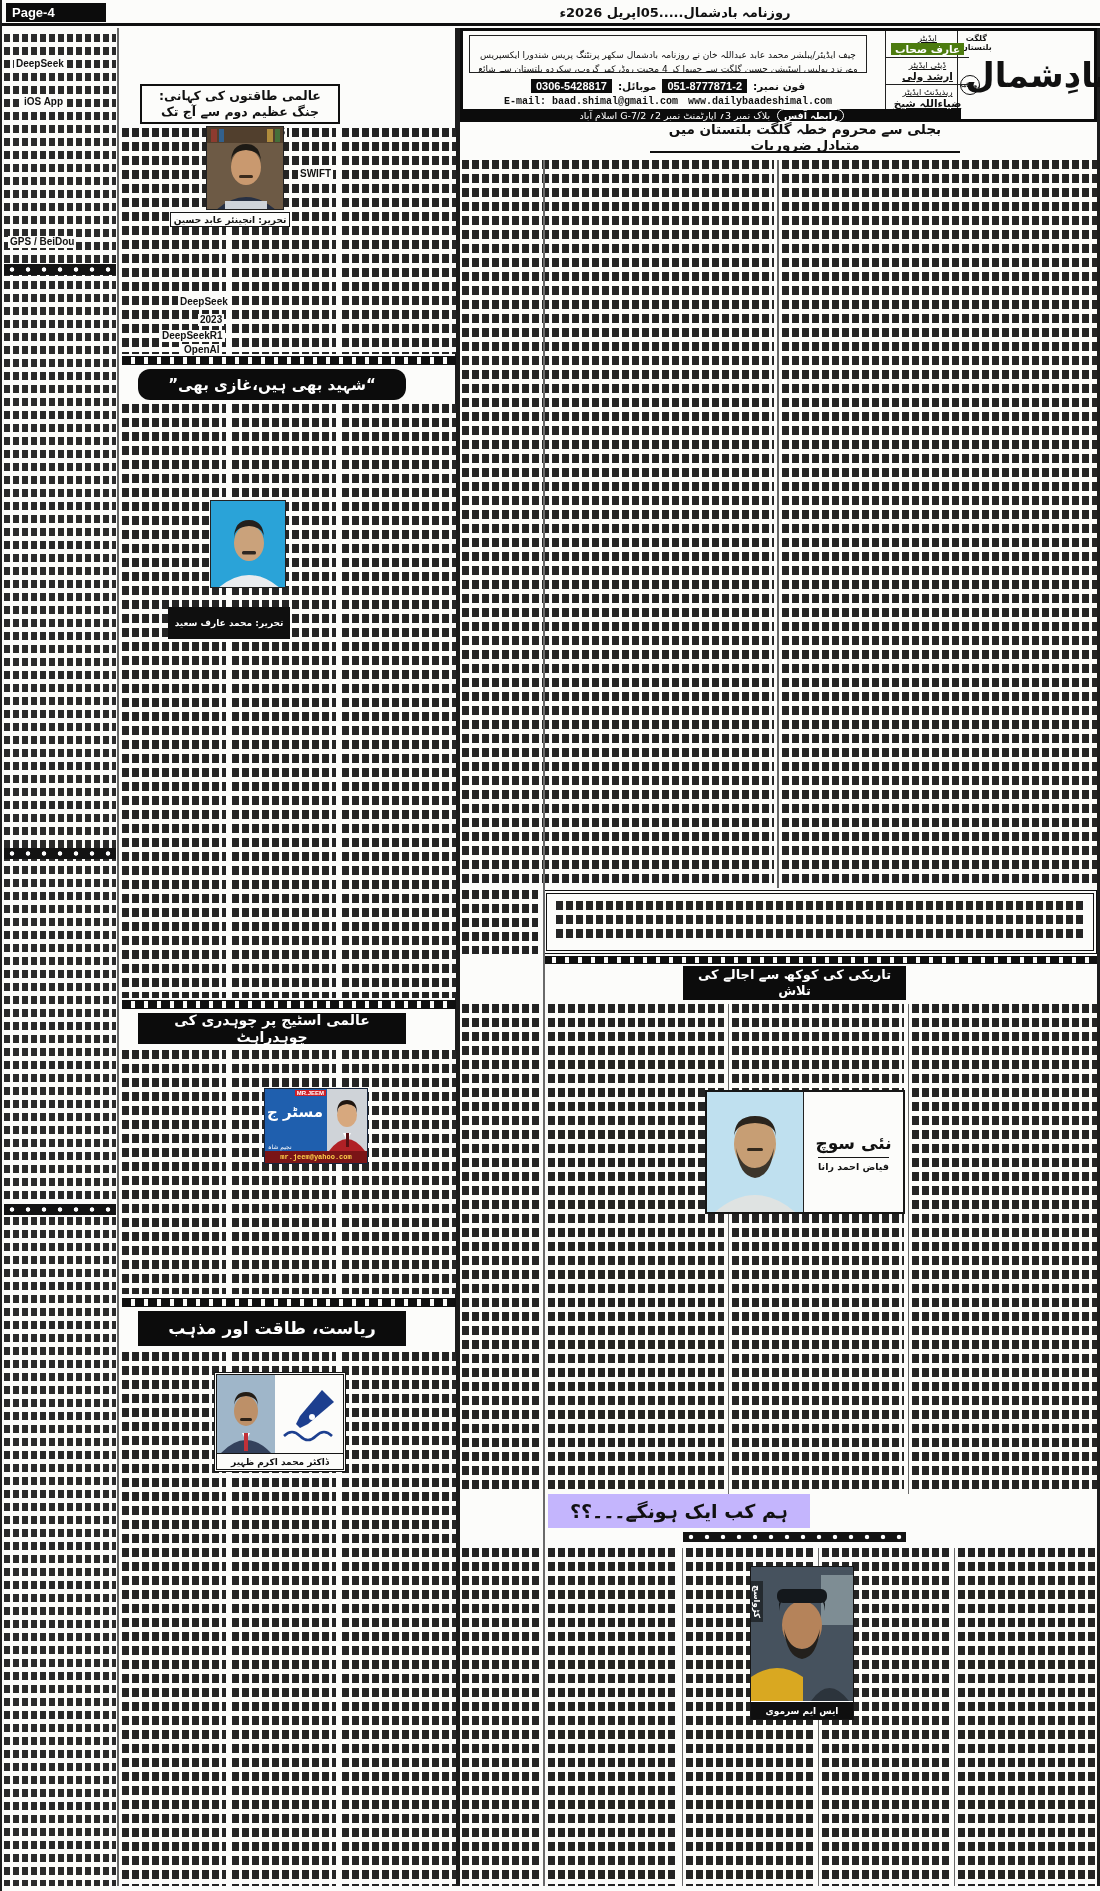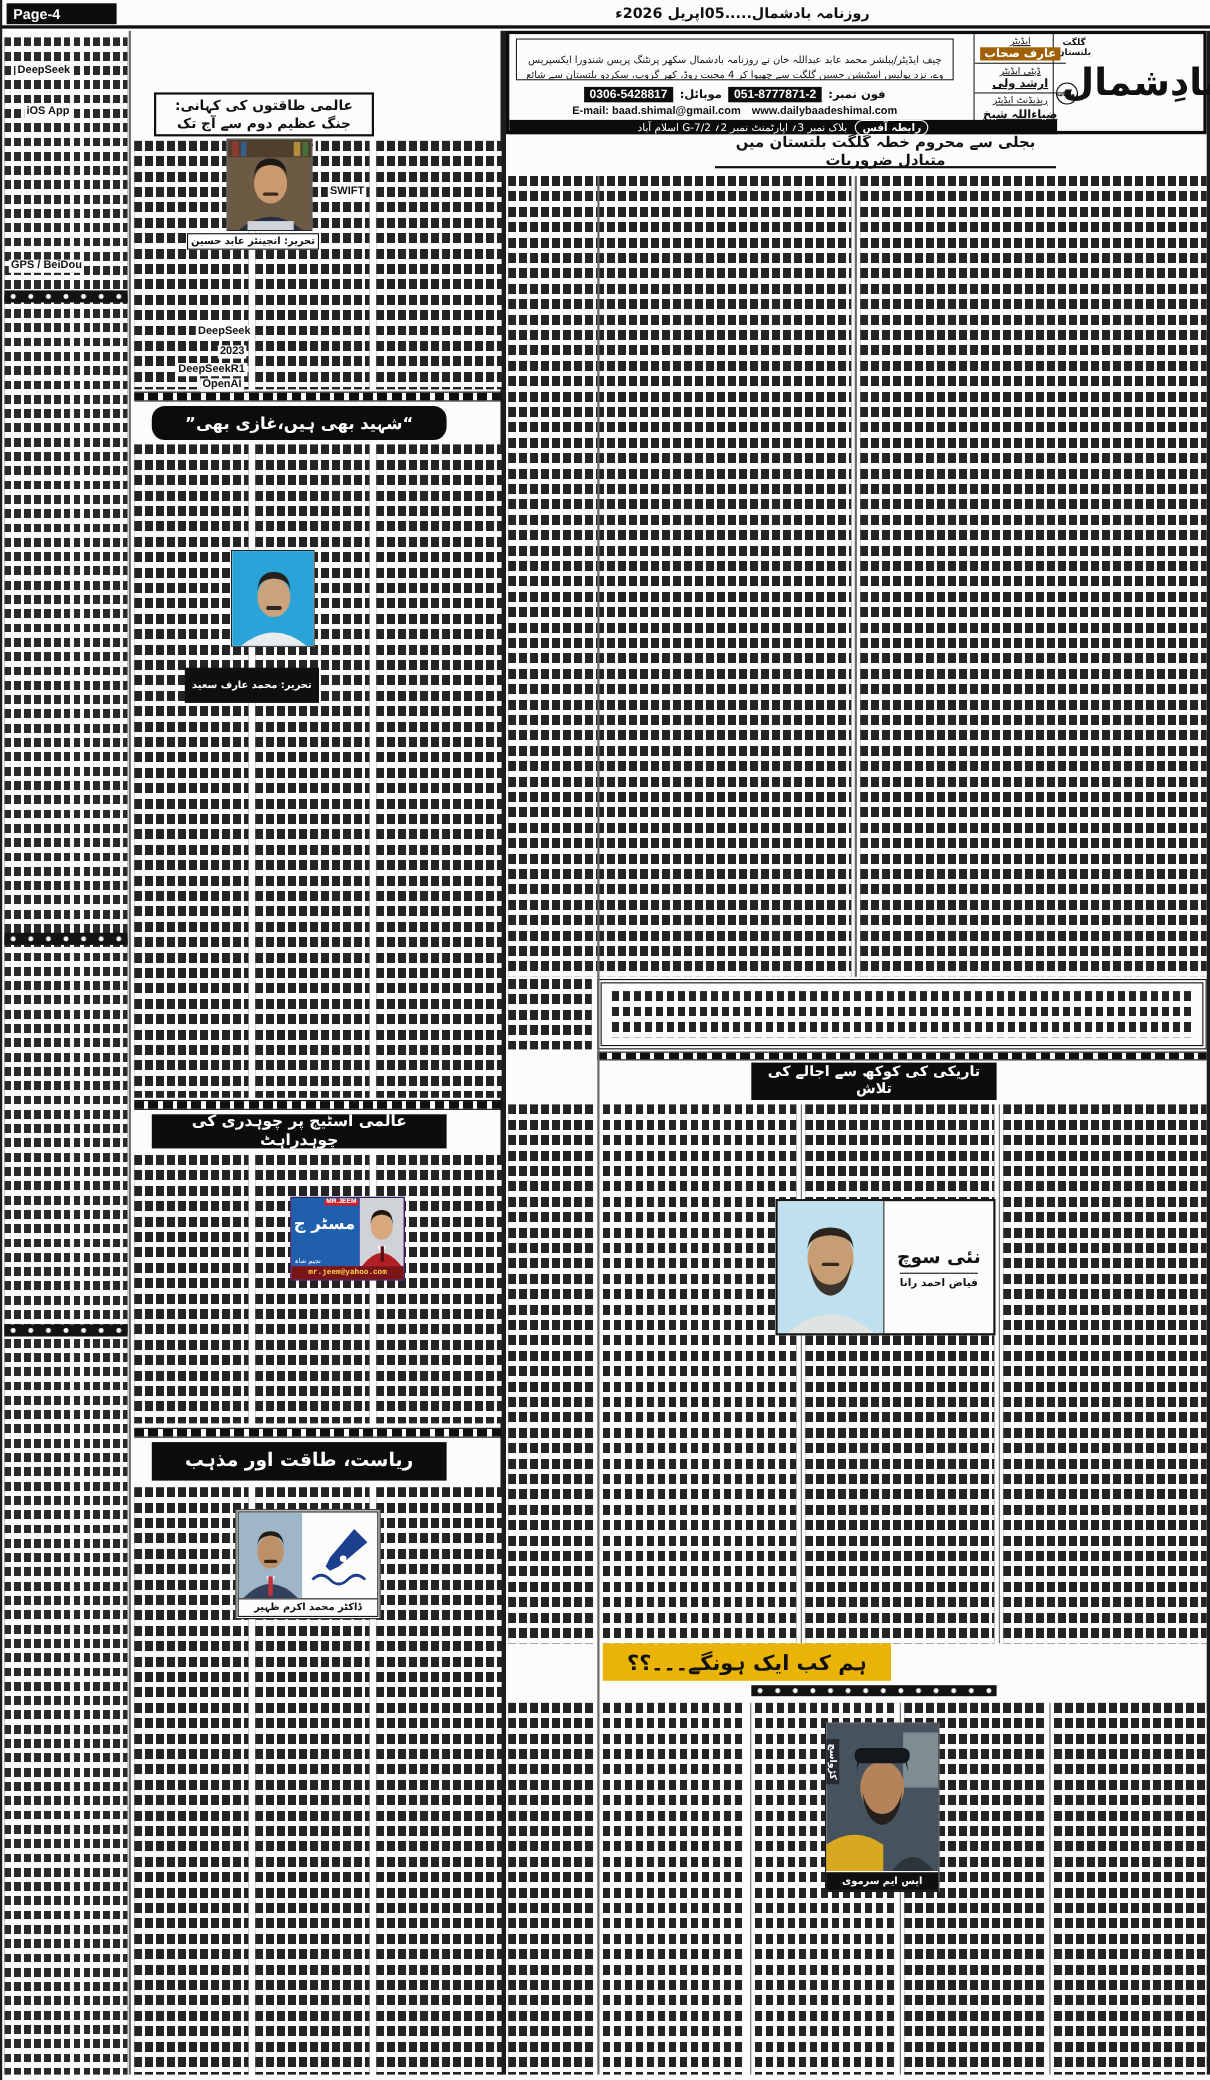--- a/index.html
+++ b/index.html
@@ -31,21 +31,21 @@
   .capinv{background:#0f0f0f;color:#fff;font-weight:bold;font-size:9px;
        display:flex;align-items:center;justify-content:center;white-space:nowrap;}
   .photo{border:1px solid #222;z-index:4;overflow:hidden;background:#fff;}
   svg{display:block;}
   
   #mast{border:3px solid #0c0c0c;background:#fcfcfa;z-index:5;}
   .mh-small{font-size:8px;font-weight:bold;line-height:1.15;}
   .staffrow{border-bottom:1px solid #222;padding:2px 3px;text-align:center;}
   .staffrole{font-size:8.5px;}
   .staffname{font-size:10.5px;font-weight:bold;}
-  .inv{background:#a16207;color:#fff;padding:0 4px;display:inline-block;}
+  .inv{background:#4d7c0f;color:#fff;padding:0 4px;display:inline-block;}
   .numchip{background:#0c0c0c;color:#fff;font-weight:bold;font-family:"Liberation Sans",sans-serif;
            font-size:11px;padding:1px 5px;display:inline-block;}
   
   .mj{border:1.5px solid #14233c;background:#d946ef;z-index:4;display:flex;flex-direction:column;}
   .mj-top{flex:1;display:flex;}
   .mj-logo{flex:1;background:#1f5fae;position:relative;color:#fff;}
   .mj-brand{position:absolute;top:1px;right:1px;background:#cf2027;color:#fff;
             font-size:6px;font-weight:bold;padding:0 2px;font-family:"Liberation Sans",sans-serif;}
   .mj-urdu{position:absolute;top:14px;right:4px;font-size:15px;font-weight:bold;}
   .mj-author{position:absolute;bottom:1px;left:3px;font-size:6px;}
@@ -125,21 +125,21 @@
     <div class="a rtl" style="left:6px;top:4px;width:398px;height:38px;border:1.2px solid #222;font-size:9px;
                 line-height:1.55;text-align:center;padding:13px 5px;overflow:hidden;">چیف ایڈیٹر/پبلشر محمد عابد عبداللہ خان نے روزنامہ بادشمال سکھر پرنٹنگ پریس شندورا ایکسپریس وے، نزد پولیس اسٹیشن حسین گلگت سے چھپوا کر 4 محبت روڈ، کھر گروپ، سکردو بلتستان سے شائع کیا</div>
     <div class="a rtl" style="left:6px;top:46px;width:398px;height:17px;display:flex;align-items:center;
                 justify-content:center;gap:6px;font-size:10.5px;font-weight:bold;">
       <span>فون نمبر:</span>
       <span class="numchip">051-8777871-2</span>
       <span>موبائل:</span>
       <span class="numchip">0306-5428817</span>
     </div>
     <div class="a" style="left:6px;top:64px;width:398px;height:13px;font-size:10px;font-weight:bold;
-                display:flex;align-items:center;justify-content:center;gap:10px;font-family:Liberation Sans, sans-serif;">
+                display:flex;align-items:center;justify-content:center;gap:10px;font-family:Liberation Mono, monospace;">
       <span>E-mail: baad.shimal@gmail.com</span>
       <span>www.dailybaadeshimal.com</span>
     </div>
     <div class="a rtl" style="left:0;top:78px;width:498px;height:13px;background:#0c0c0c;color:#fff;font-size:9.5px;
                 display:flex;align-items:center;justify-content:center;gap:7px;">
       <span style="border:1px solid #fff;border-radius:9px;padding:0 6px;font-weight:bold;">رابطہ آفس</span>
       <span>بلاک نمبر 3؍ اپارٹمنٹ نمبر 2؍ G-7/2 اسلام آباد</span>
     </div>
   </div>
 
@@ -274,21 +274,21 @@
         <rect x="40" y="56" width="16" height="3" rx="1.5" fill="#33291d"></rect>
       </svg>
     </div>
     <div class="ns-right">
       <div class="ns-title rtl">نئی سوچ</div>
       <div class="ns-name rtl">فیاض احمد رانا</div>
     </div>
   </div>
 
   <div class="a rtl" style="left:548px;top:1494px;width:262px;height:34px;font-size:19px;font-weight:bold;
-              display:flex;align-items:center;justify-content:center;z-index:4;background:#eab308;">ہم کب ایک ہونگے۔۔۔؟؟</div>
+              display:flex;align-items:center;justify-content:center;z-index:4;background:#c4b5fd;">ہم کب ایک ہونگے۔۔۔؟؟</div>
   <div class="a dotbar" style="left:683px;top:1532px;width:223px;height:10px;"></div>
   <div class="a ut" style="left:462px;top:1548px;width:78px;height:338px;"></div>
   <div class="a ut" style="left:548px;top:1548px;width:130px;height:338px;"></div>
   <div class="a ut" style="left:686px;top:1548px;width:128px;height:338px;"></div>
   <div class="a ut" style="left:822px;top:1548px;width:128px;height:338px;"></div>
   <div class="a ut" style="left:958px;top:1548px;width:139px;height:338px;"></div>
   <div class="a vthin" style="left:682px;top:1548px;width:1px;height:338px;"></div>
   <div class="a vthin" style="left:818px;top:1548px;width:1px;height:338px;"></div>
   <div class="a vthin" style="left:954px;top:1548px;width:1px;height:338px;"></div>
   <div class="a kw" style="left:750px;top:1566px;width:104px;height:154px;">

